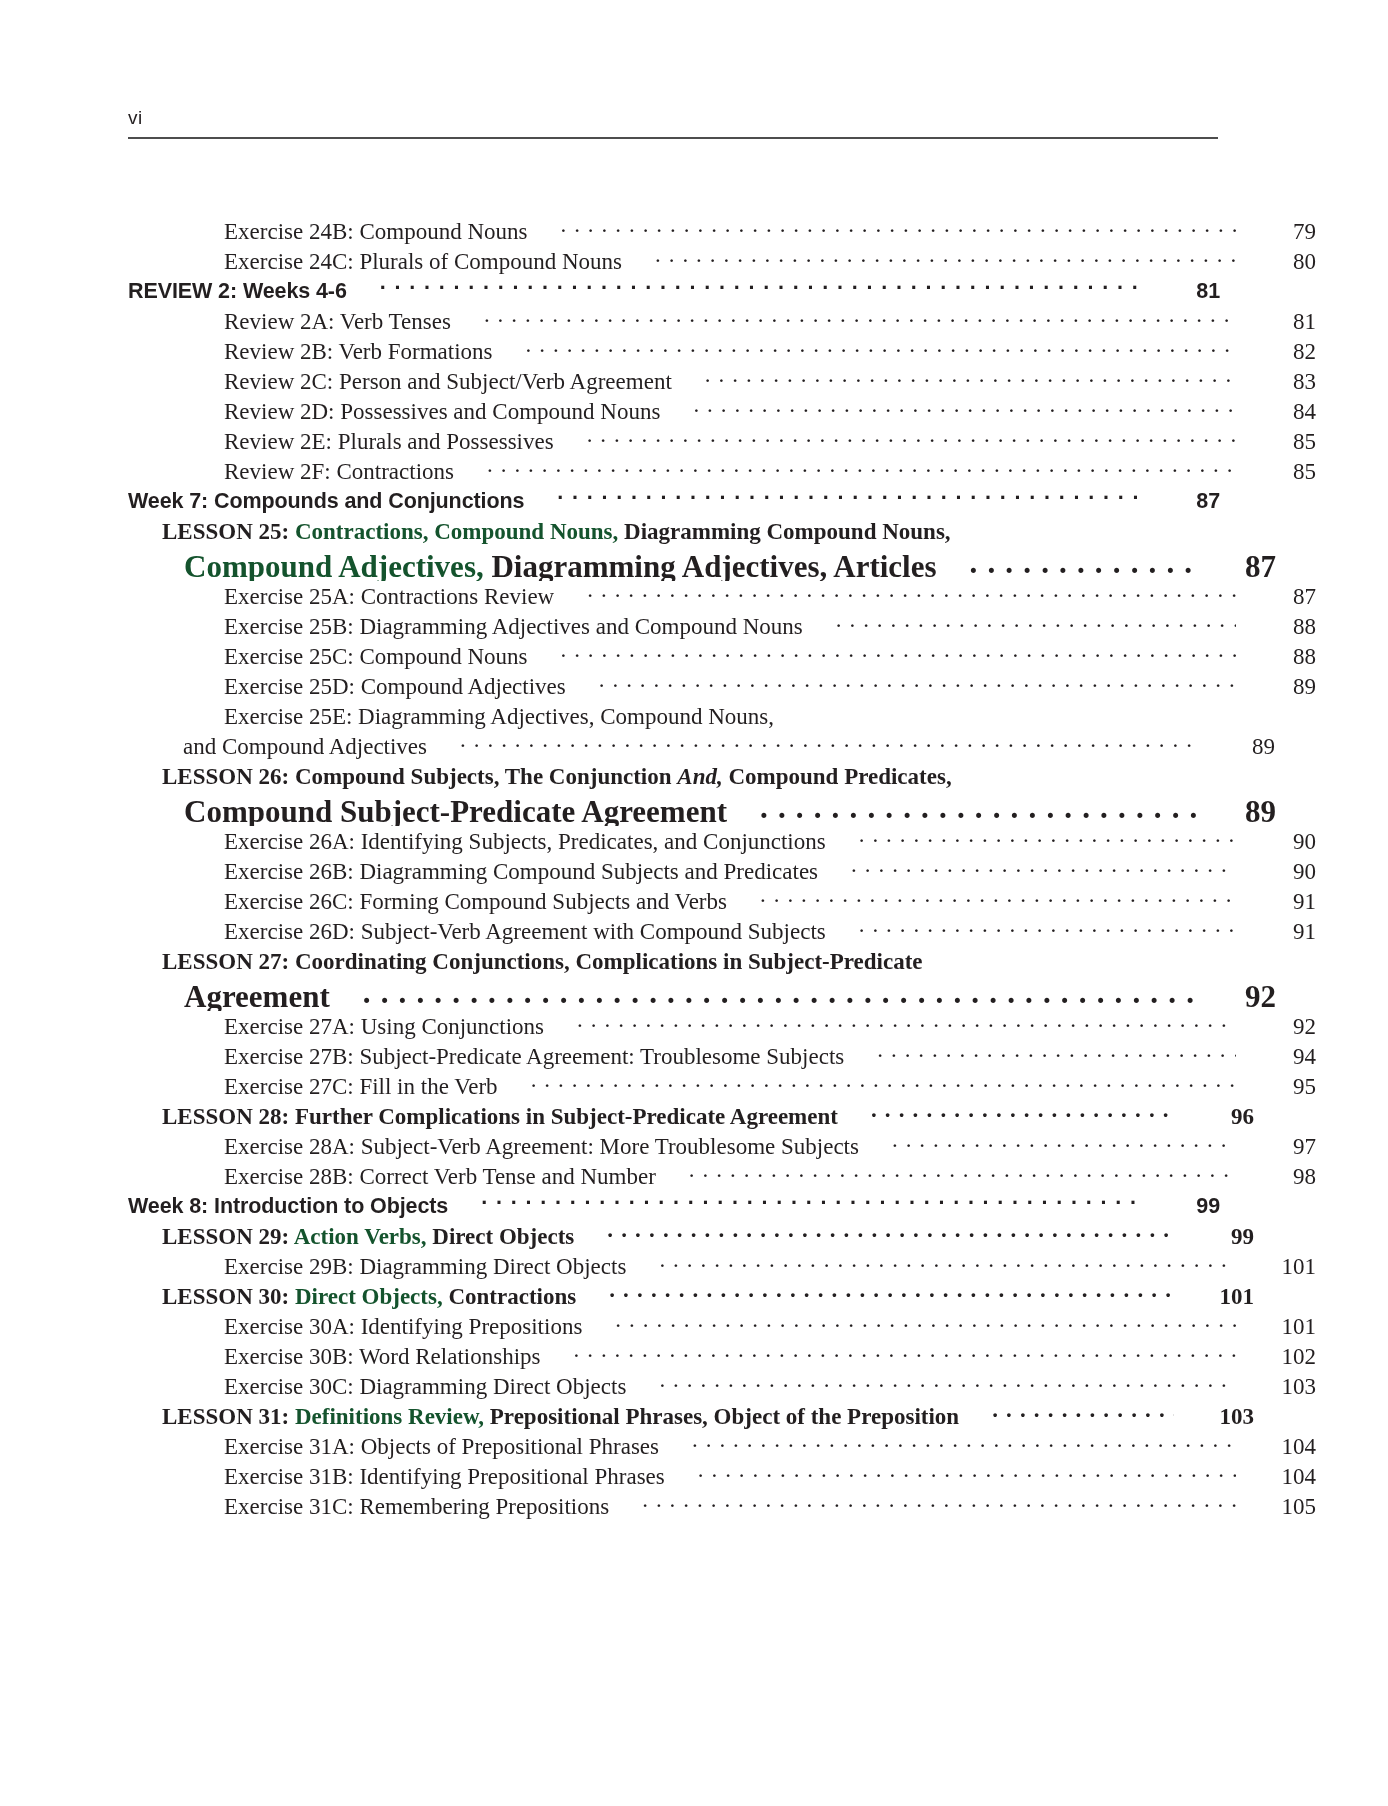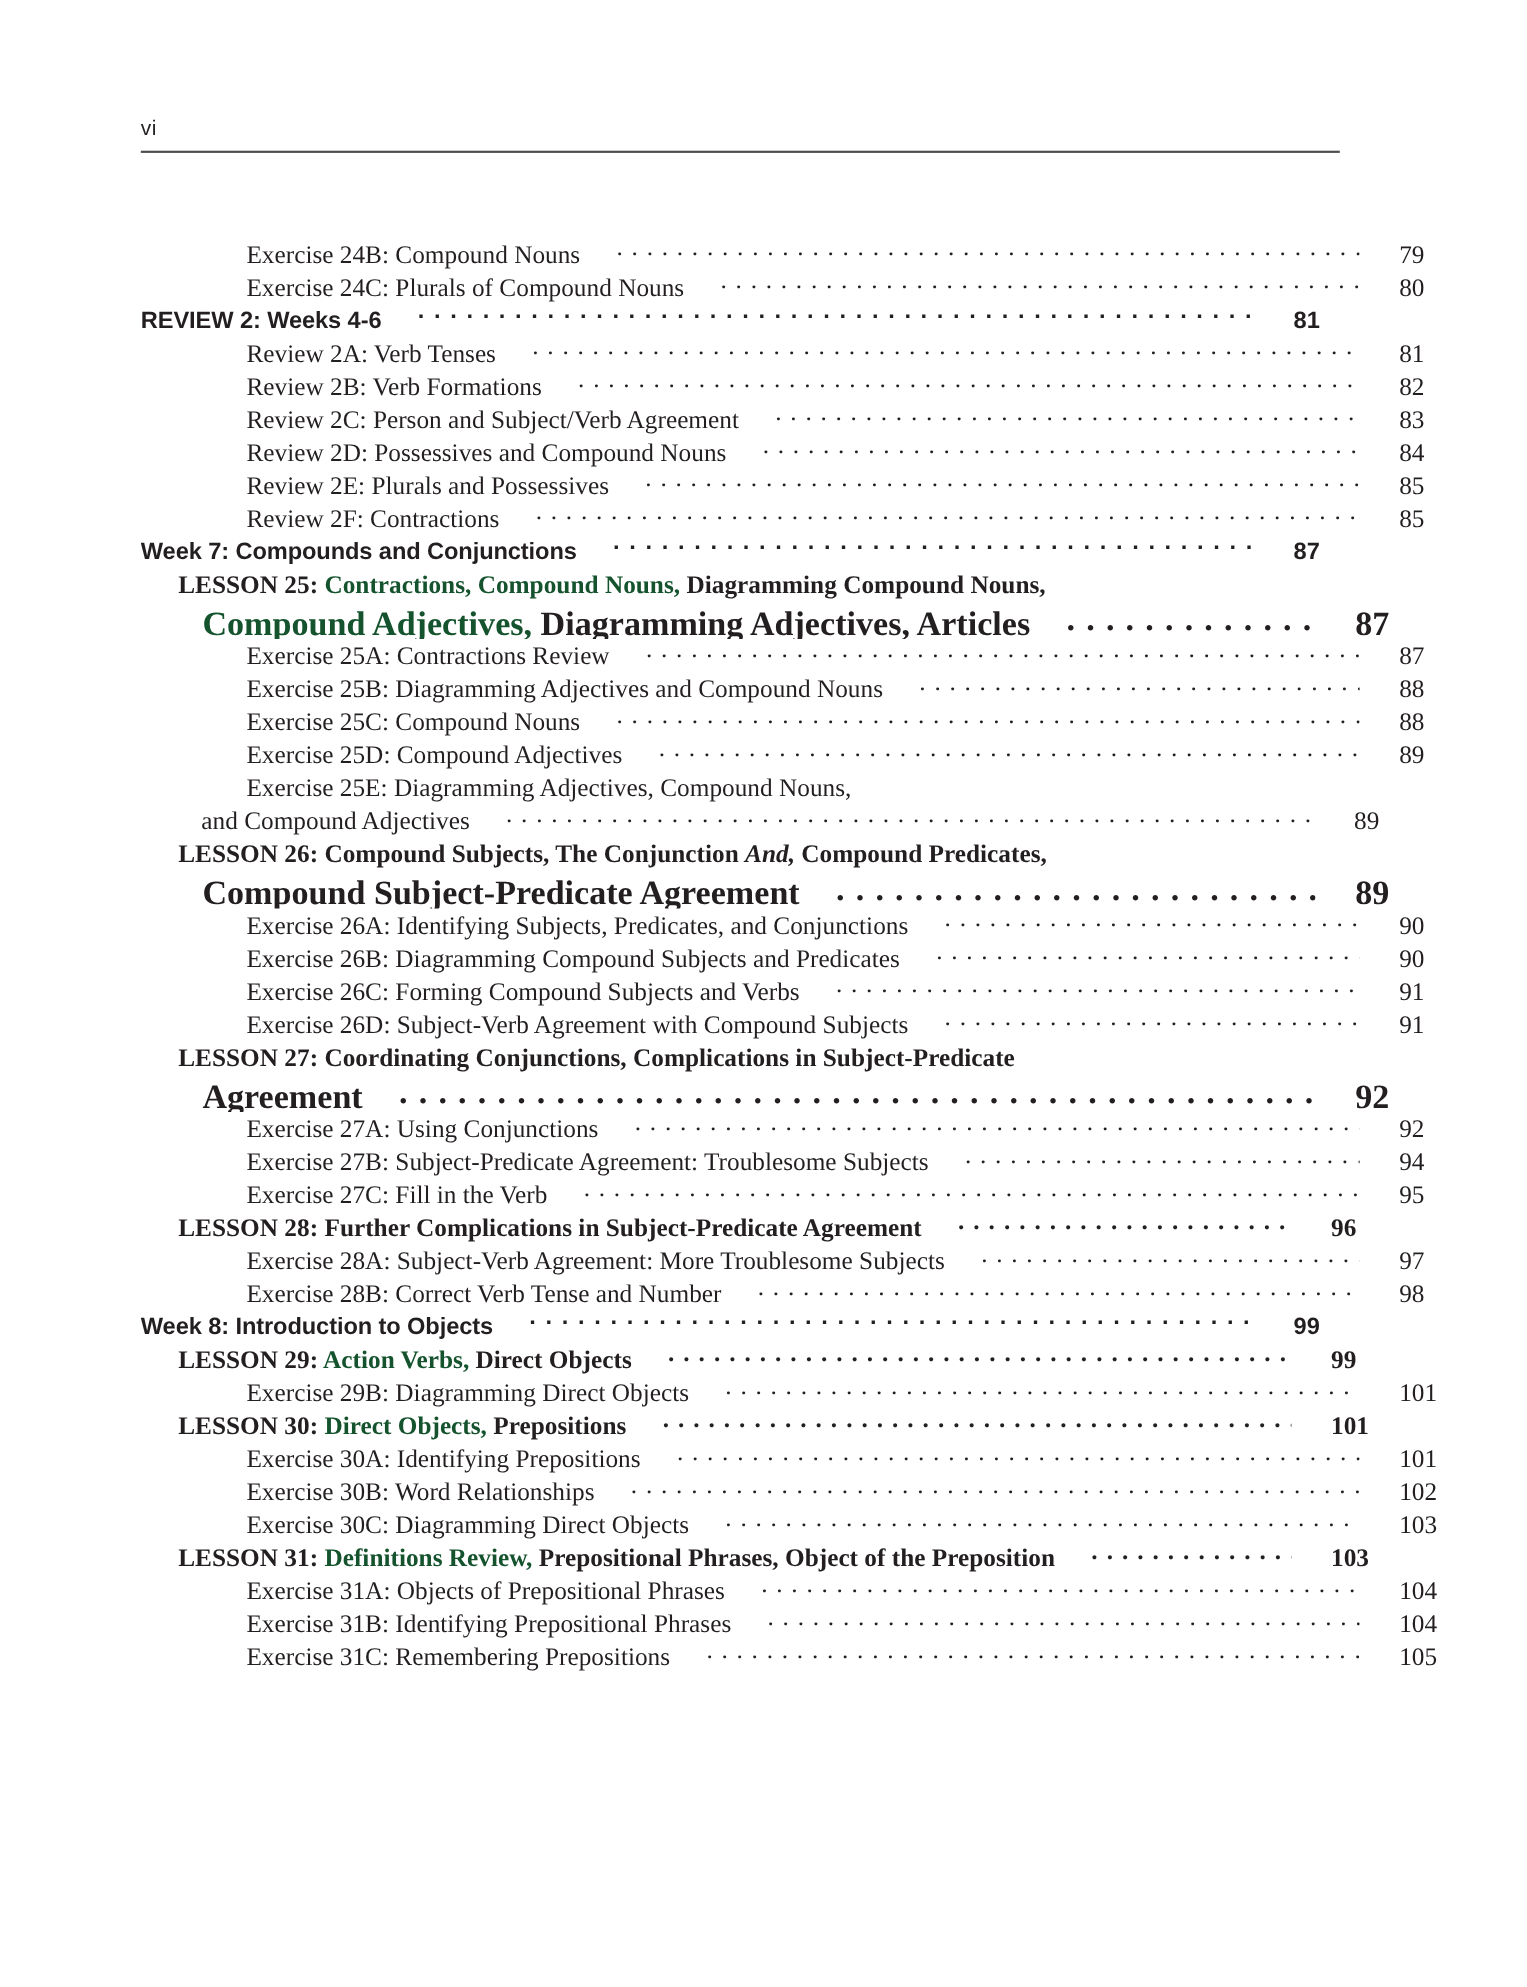--- a/index.html
+++ b/index.html
@@ -70,21 +70,21 @@
   }
   .entry .leader::before {
     content: ". . . . . . . . . . . . . . . . . . . . . . . . . . . . . . . . . . . . . . . . . . . . . . . . . . . . . . . . . . . . . . . . . . . . . . . . . . . . . . . . . . . . . . . . .";
     position: absolute;
     left: 0;
     bottom: 0;
     letter-spacing: 0.5px;
   }
   .entry .pageno {
     flex: 0 0 auto;
-    text-align: left;
+    text-align: right;
     min-width: 44px;
     padding-left: 3px;
   }
 
   
   .lvl-week {
     font-family: "Liberation Sans", sans-serif;
     font-weight: 700;
     font-size: 21.5px;
     line-height: 29.5px;
@@ -323,21 +323,21 @@
         <span class="label"><span>LESSON 29: </span><span class="gray">Action Verbs, </span><span>Direct Objects</span></span>
         <span class="leader"></span>
         <span class="pageno">99</span>
       </div>
       <div class="entry lvl-ex">
         <span class="label"><span>Exercise 29B: Diagramming Direct Objects</span></span>
         <span class="leader"></span>
         <span class="pageno">101</span>
       </div>
       <div class="entry lvl-lesson">
-        <span class="label"><span>LESSON 30: </span><span class="gray">Direct Objects, </span><span>Prepositions</span></span>
+        <span class="label"><span>LESSON 30: </span><span class="gray">Direct Objects, </span><span>Contractions</span></span>
         <span class="leader"></span>
         <span class="pageno">101</span>
       </div>
       <div class="entry lvl-ex">
         <span class="label"><span>Exercise 30A: Identifying Prepositions</span></span>
         <span class="leader"></span>
         <span class="pageno">101</span>
       </div>
       <div class="entry lvl-ex">
         <span class="label"><span>Exercise 30B: Word Relationships</span></span>

